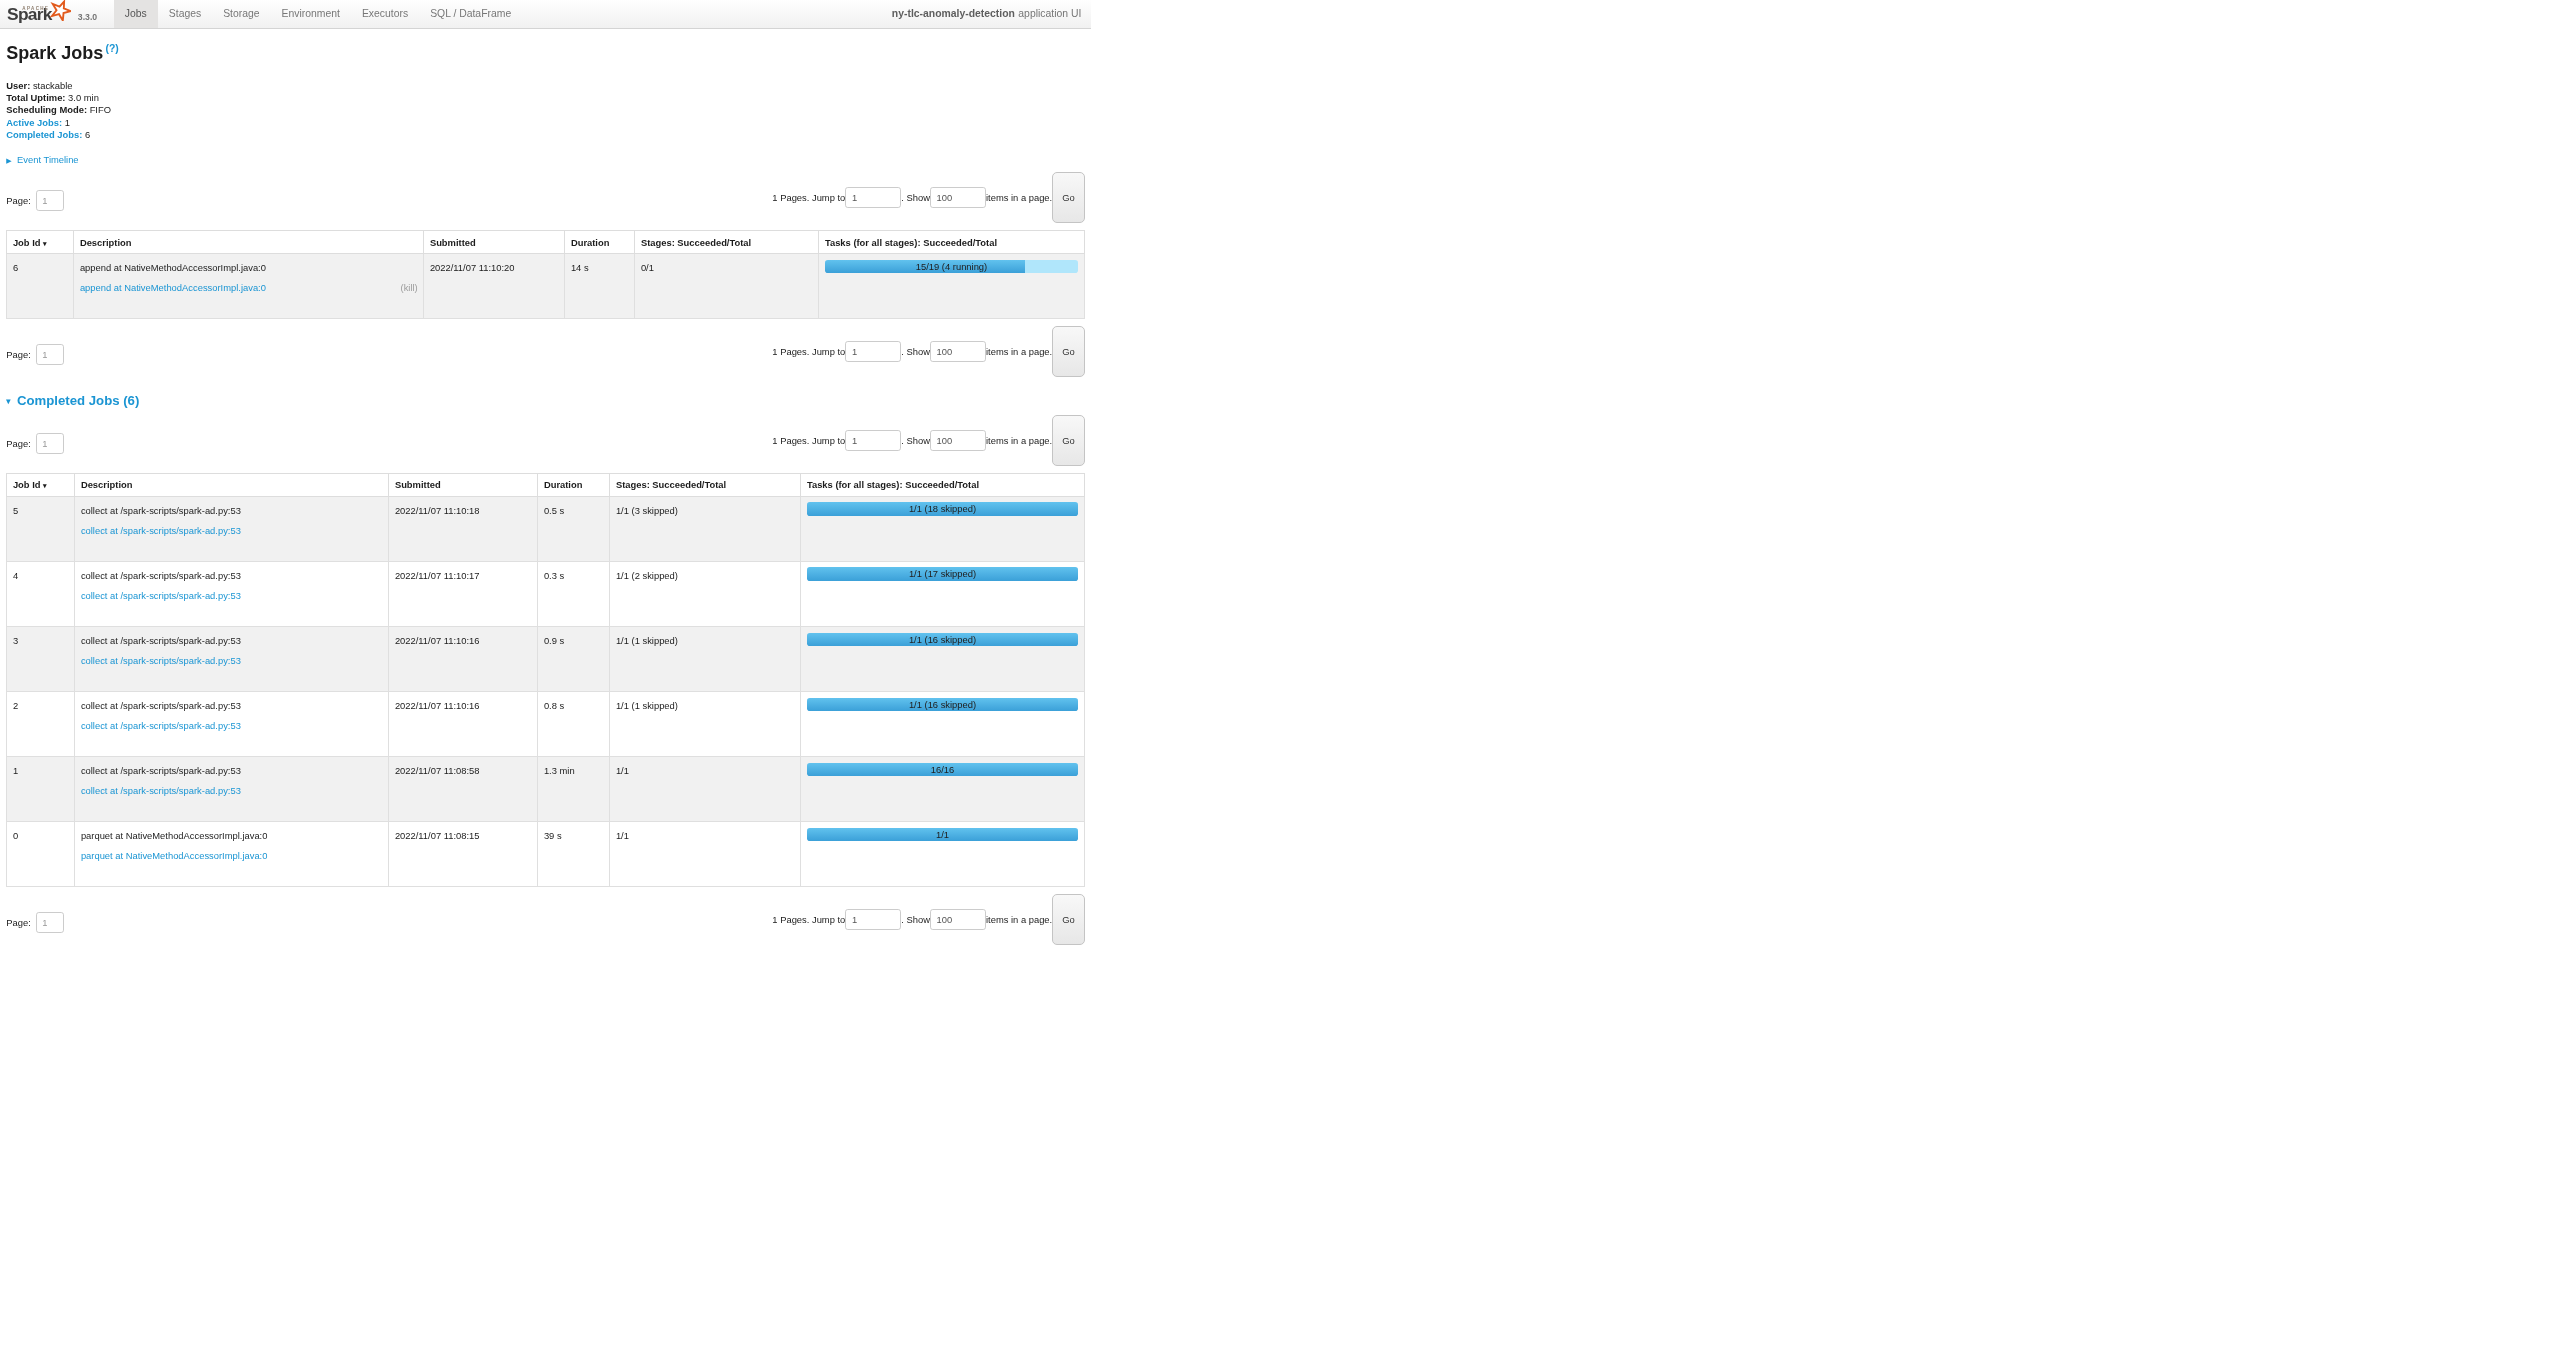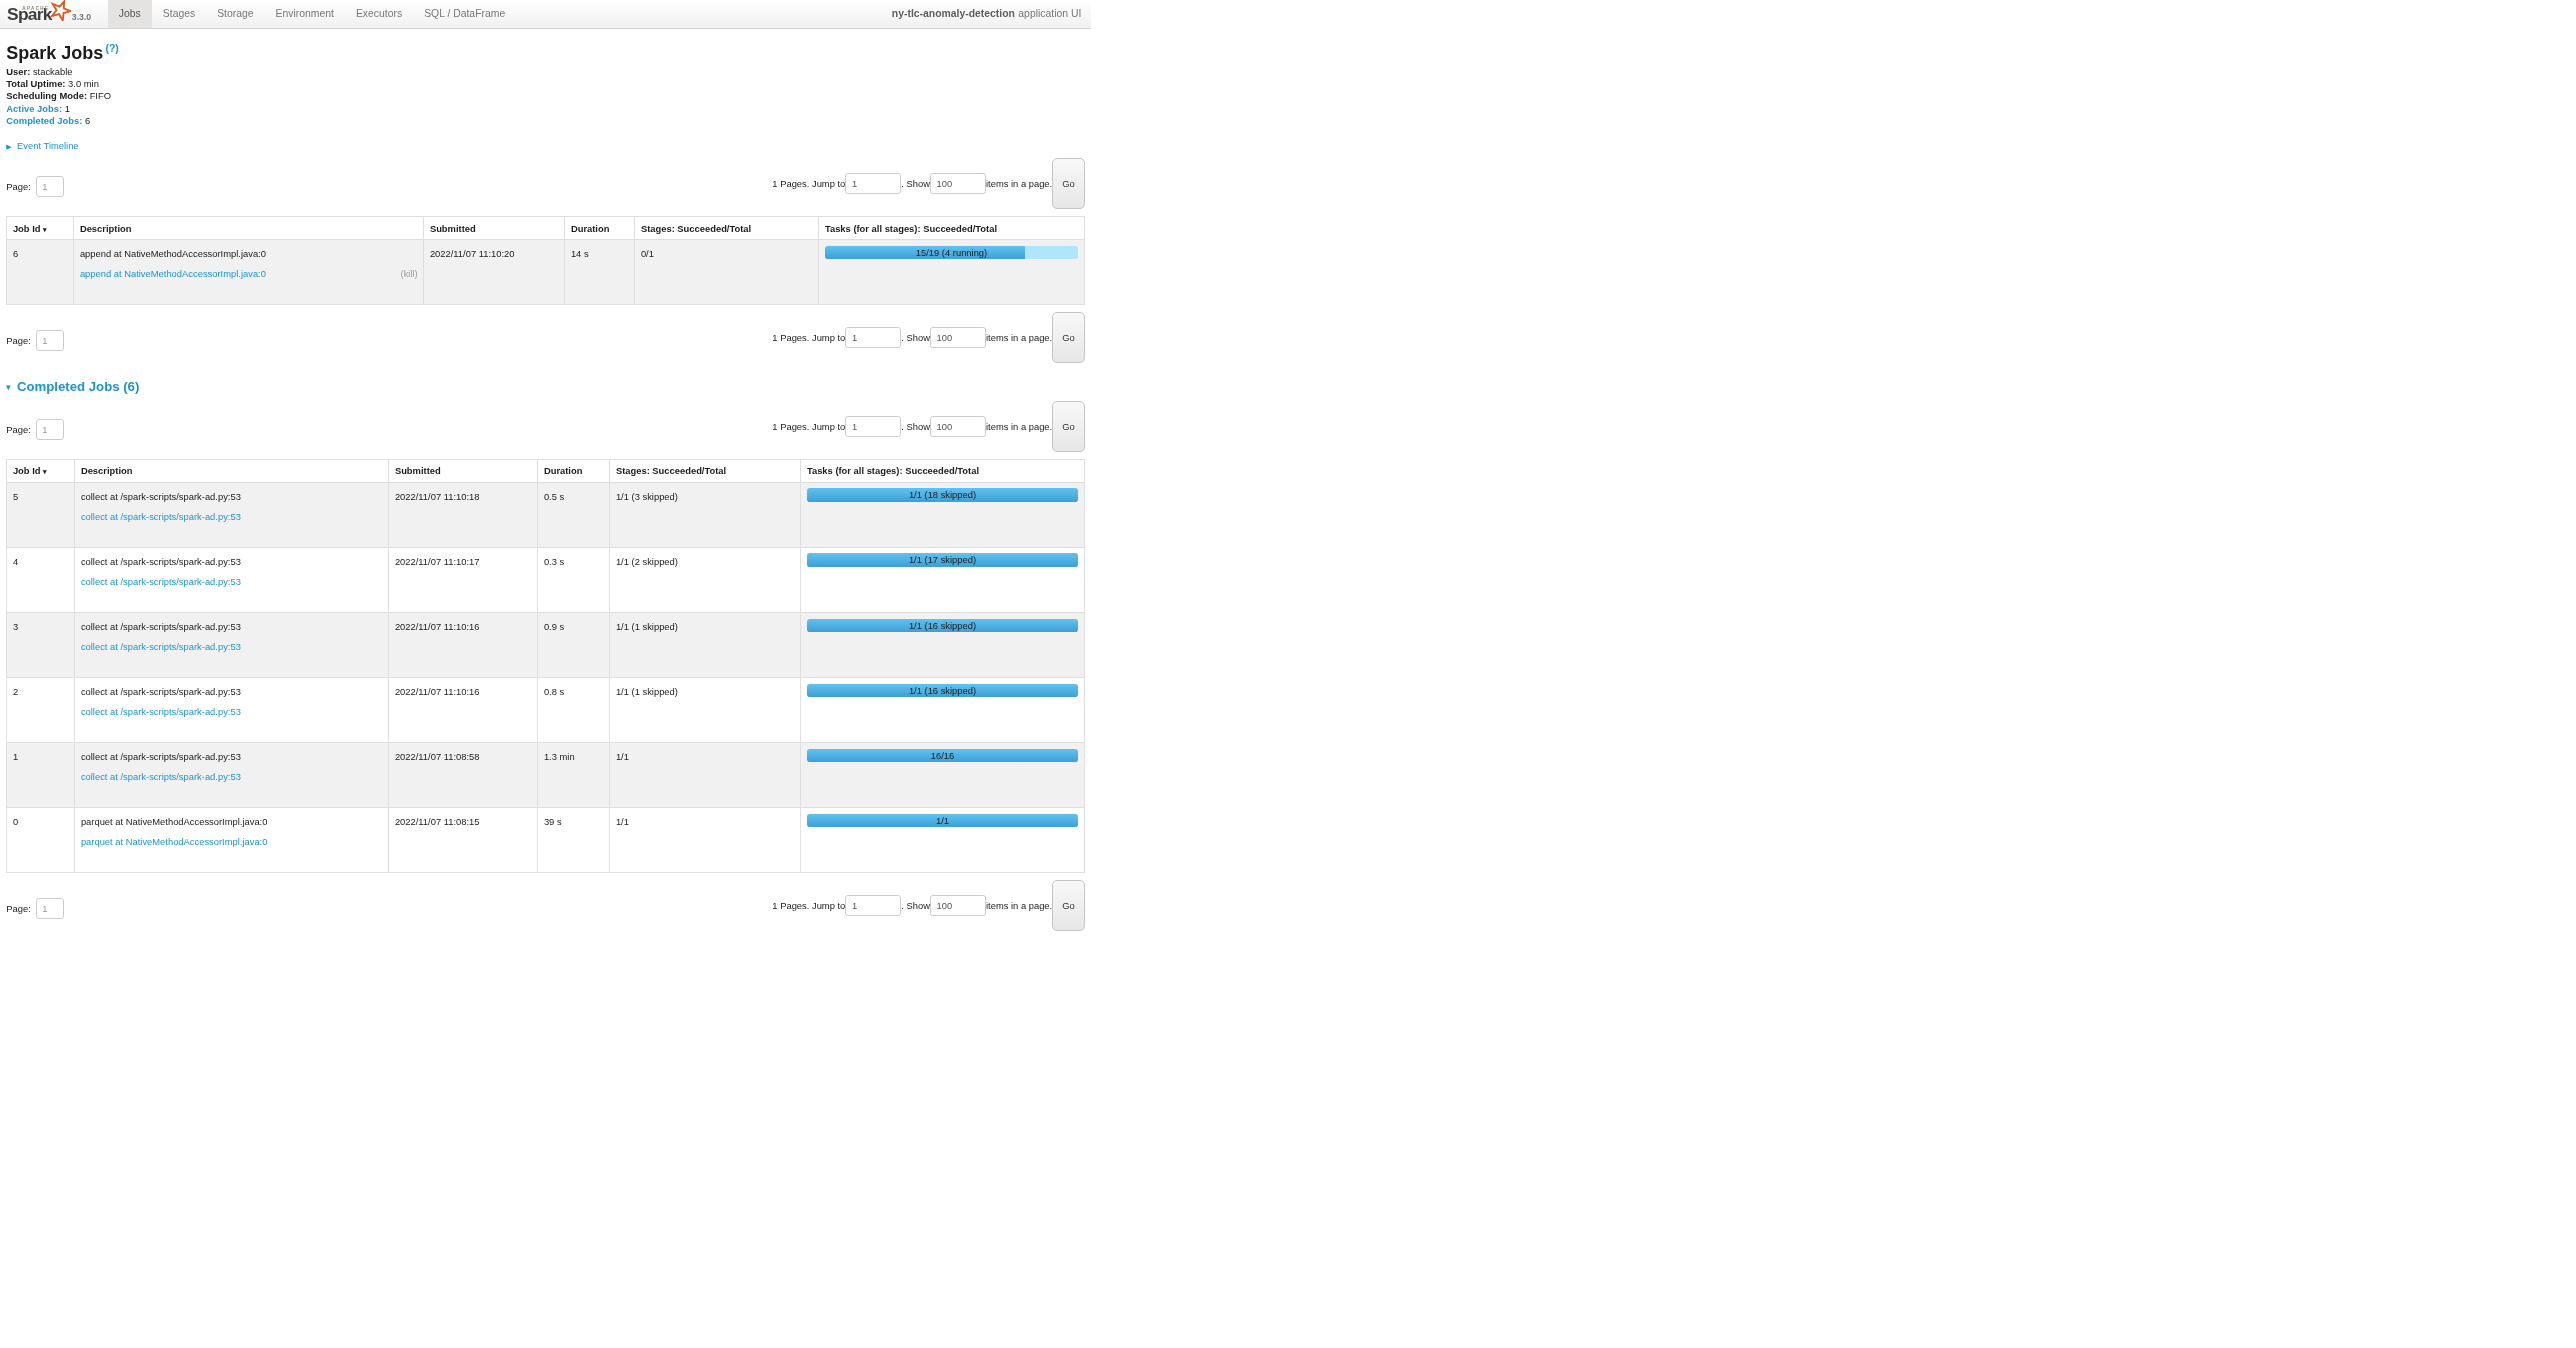--- a/index.html
+++ b/index.html
@@ -30,36 +30,36 @@
   .logo{position:relative;padding-right:14px;}
   .apache{
     position:absolute;top:3.5px;left:15.3px;
     font-size:4.5px;font-weight:bold;letter-spacing:1.4px;color:#8a7a6a;
   }
   .spark-word{
     font-size:17.4px;font-weight:bold;color:#3f3f3f;
     line-height:1.3;letter-spacing:-0.7px;
   }
   .star-svg{position:absolute;top:-2.8px;right:-5.6px;width:21px;height:21px;}
-  .version{font-size:8.7px;font-weight:bold;color:#757575;margin-left:6px;padding-bottom:3.5px;}
+  .version{font-size:8.7px;font-weight:bold;color:#757575;margin-left:12px;padding-bottom:3.5px;}
   .tabs{display:flex;align-items:stretch;margin-left:9.7px;}
   .tab{
     display:flex;align-items:center;
     padding:0 11px;font-size:10.4px;color:#777;cursor:pointer;
   }
   .tab.active{background:#e4e3e2;color:#555;}
   .app-title{
     margin-left:auto;display:flex;align-items:center;
     padding-right:9.7px;font-size:10.4px;color:#757575;white-space:nowrap;
   }
   .app-title b{color:#5e5e5e;margin-right:3.5px;}
   
   .content{padding:0 6.3px 14px 6.3px;}
   h1{
-    font-size:18px;font-weight:bold;margin:14px 0 2px 0;color:#1c1c1c;
+    font-size:18px;font-weight:bold;margin:14px 0 16px 0;color:#1c1c1c;
   }
   .help-marker{
     color:var(--link-blue);font-size:10.4px;font-weight:bold;
     vertical-align:super;margin-left:2.1px;cursor:pointer;
   }
   .summary{list-style:none;margin:0 0 9.7px 0;padding:0;font-size:9.4px;}
   .summary li{line-height:12.4px;}
   .summary .lbl{font-weight:bold;}
   .summary .lbl.link{color:var(--link-blue);cursor:pointer;}
   .event-timeline{

